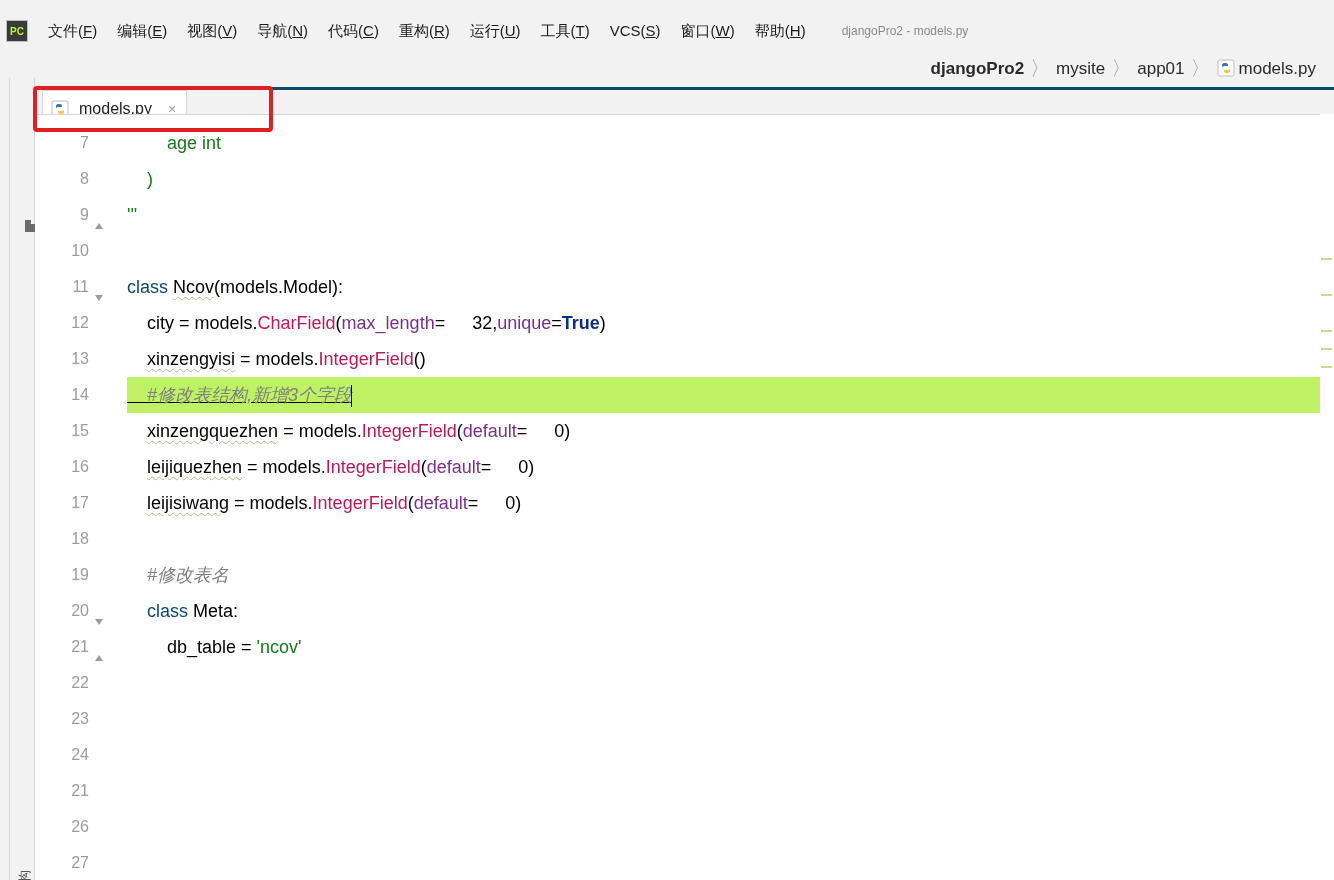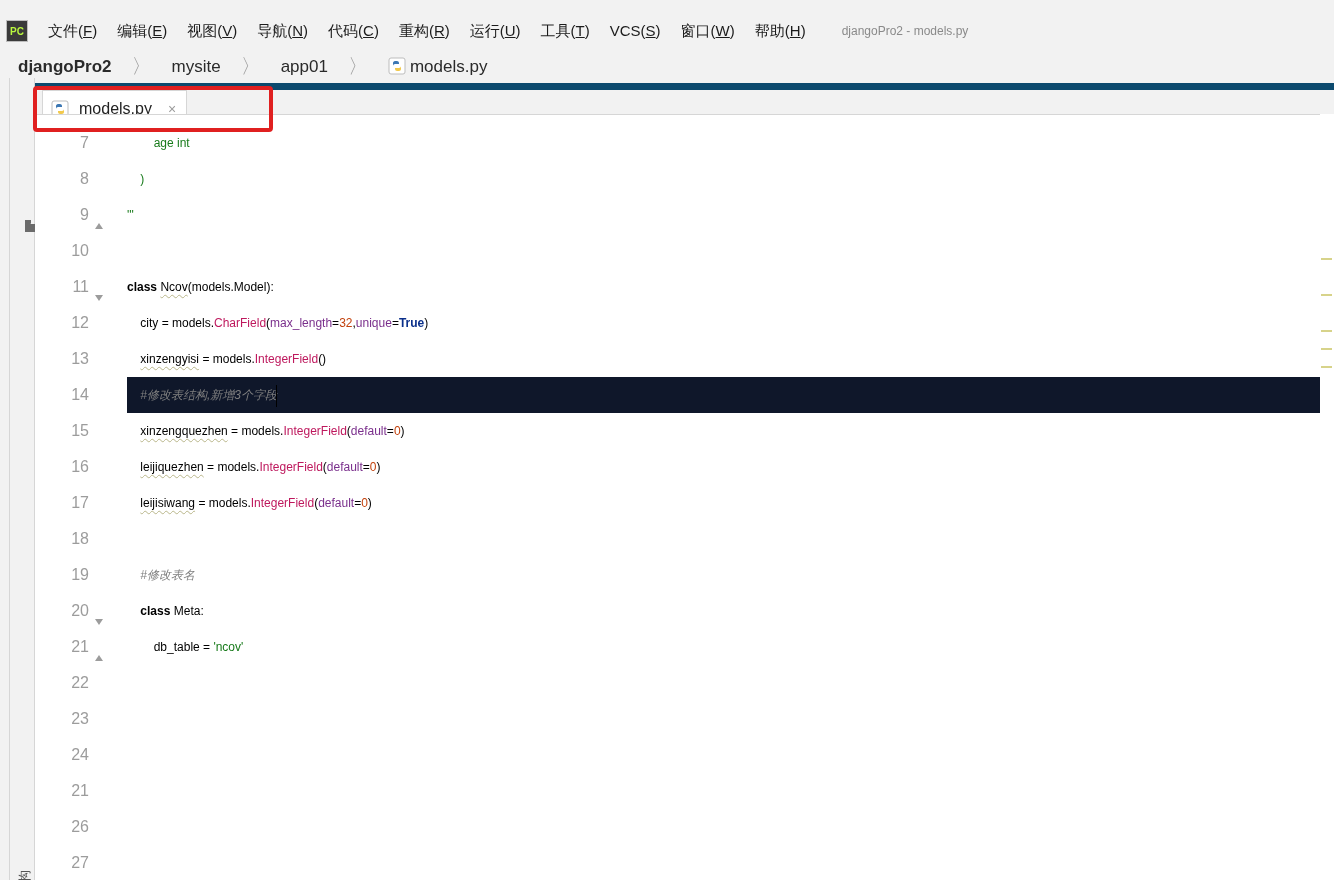--- a/index.html
+++ b/index.html
@@ -6,21 +6,21 @@
 body { background: #f2f2f2; width: 1334px; height: 880px; overflow: hidden; }
 
 
 .menubar { height: 38px; background: #f2f2f2; display: flex; align-items: center; padding: 0 6px; gap: 2px; margin-top: 12px; }
 .app-icon { width: 22px; height: 22px; background: #3a3a3a; color: #b9f73e; font-size: 10px; font-weight: bold; display: flex; align-items: center; justify-content: center; margin-right: 8px; border: 1px solid #bdbdbd; }
 .menu-item { padding: 4px 10px; font-size: 15px; color: #1c1c1c; cursor: pointer; }
 .menu-item u { text-decoration: underline; }
 .window-title { margin-left: 24px; color: #8a8a8a; font-size: 12px; font-weight: 400; }
 
 
-.breadcrumb { height: 40px; background: #f2f2f2; border-bottom: 7px solid #0c4a6e; display: flex; align-items: center; padding: 0 18px; gap: 18px; font-size: 17px; }
+.breadcrumb { height: 40px; background: #f2f2f2; border-bottom: 3px solid #0c4a6e; display: flex; align-items: center; padding: 0 18px; gap: 4px; font-size: 17px; justify-content: flex-end; }
 .bc-item { color: #2a2a2a; cursor: pointer; }
 .bc-item.bold { font-weight: 600; }
 .bc-sep { color: #9f9f9f; font-size: 20px; margin: 0 2px; }
 .py-icon-sm { width: 18px; height: 18px; display:inline-block; position:relative; margin-right:4px; vertical-align:-3px;}
 .py-icon-sm svg { width:18px; height:18px; }
 
 
 .tabs-area { position: relative; background: #f2f2f2; }
 .tab-highlight { position:absolute; left:33px; top:-4px; width:240px; height:46px; border:4px solid #e02020; border-radius:4px; pointer-events:none; z-index:5;}
 .tabs { display:flex; align-items:flex-end; height:36px; padding-left:42px; }
@@ -34,29 +34,29 @@
 .left-rail-2 { position:absolute; left:10px; top:78px; width:25px; height:802px; background:#f2f2f2; border-right:1px solid #d6d6d6;}
 .sidebar-label { position:absolute; left:6px; top:818px; transform:rotate(-90deg); transform-origin:left top; font-size:13px; color:#555; white-space:nowrap; }
 .proj-icon { position:absolute; left:14px; top:141px; width:16px; height:14px; }
 
 
 .editor-wrap { position:absolute; left:35px; top:114px; right:0; bottom:0; background:#fff; display:flex; border-top:1px solid #d6d6d6;}
 .gutter { width:76px; background:#fff; text-align:right; padding:10px 22px 0 0; font-family:"Consolas","Courier New",monospace; font-size:16px; color:#9c9c9c; user-select:none; }
 .gutter .gline { height:36px; line-height:36px; position:relative;}
 .fold-mark { position:absolute; right:-16px; width:12px; height:12px; top:12px; }
 .fold-mark svg{width:12px;height:12px;}
-.code { flex:1; padding:10px 0 0 16px; font-family:"Consolas","Courier New",monospace; font-size:12px; white-space:pre; position:relative;}
+.code { flex:1; padding:10px 0 0 16px; font-family:"Consolas","Courier New",monospace; font-size:18px; white-space:pre; position:relative;}
 .code .cline { height:36px; line-height:36px; }
-.hl-line { background:#0f172a; }
+.hl-line { background:#bef264;text-decoration:underline; }
 .caret { display:inline-block; width:1px; height:22px; background:#000; vertical-align:middle; margin-left:-1px;}
 
 
-.kw { color:#000000; font-weight:700; }
+.kw { color:#0c4a6e; font-weight:400; }
 .fn { color:#be185d; }
-.num { color:#c2410c; }
+.num { color:#000000;margin-left:27px; }
 .str { color:#177a1a; }
 .comment { color:#7f7f7f; font-style:italic; }
 .param { color:#7a2f8c; }
 .bool { color:#0a2f8a; font-weight:600;}
 .wavy { text-decoration: underline wavy #b9b68a; text-decoration-thickness:1px; text-underline-offset:3px;}
 
 .right-strip { position:absolute; right:0; top:114px; width:14px; bottom:0; background:#fff; }
 .right-strip .mark { position:absolute; left:1px; width:11px; height:2px; background:#d7d38a;}
 </style>
 </head>

